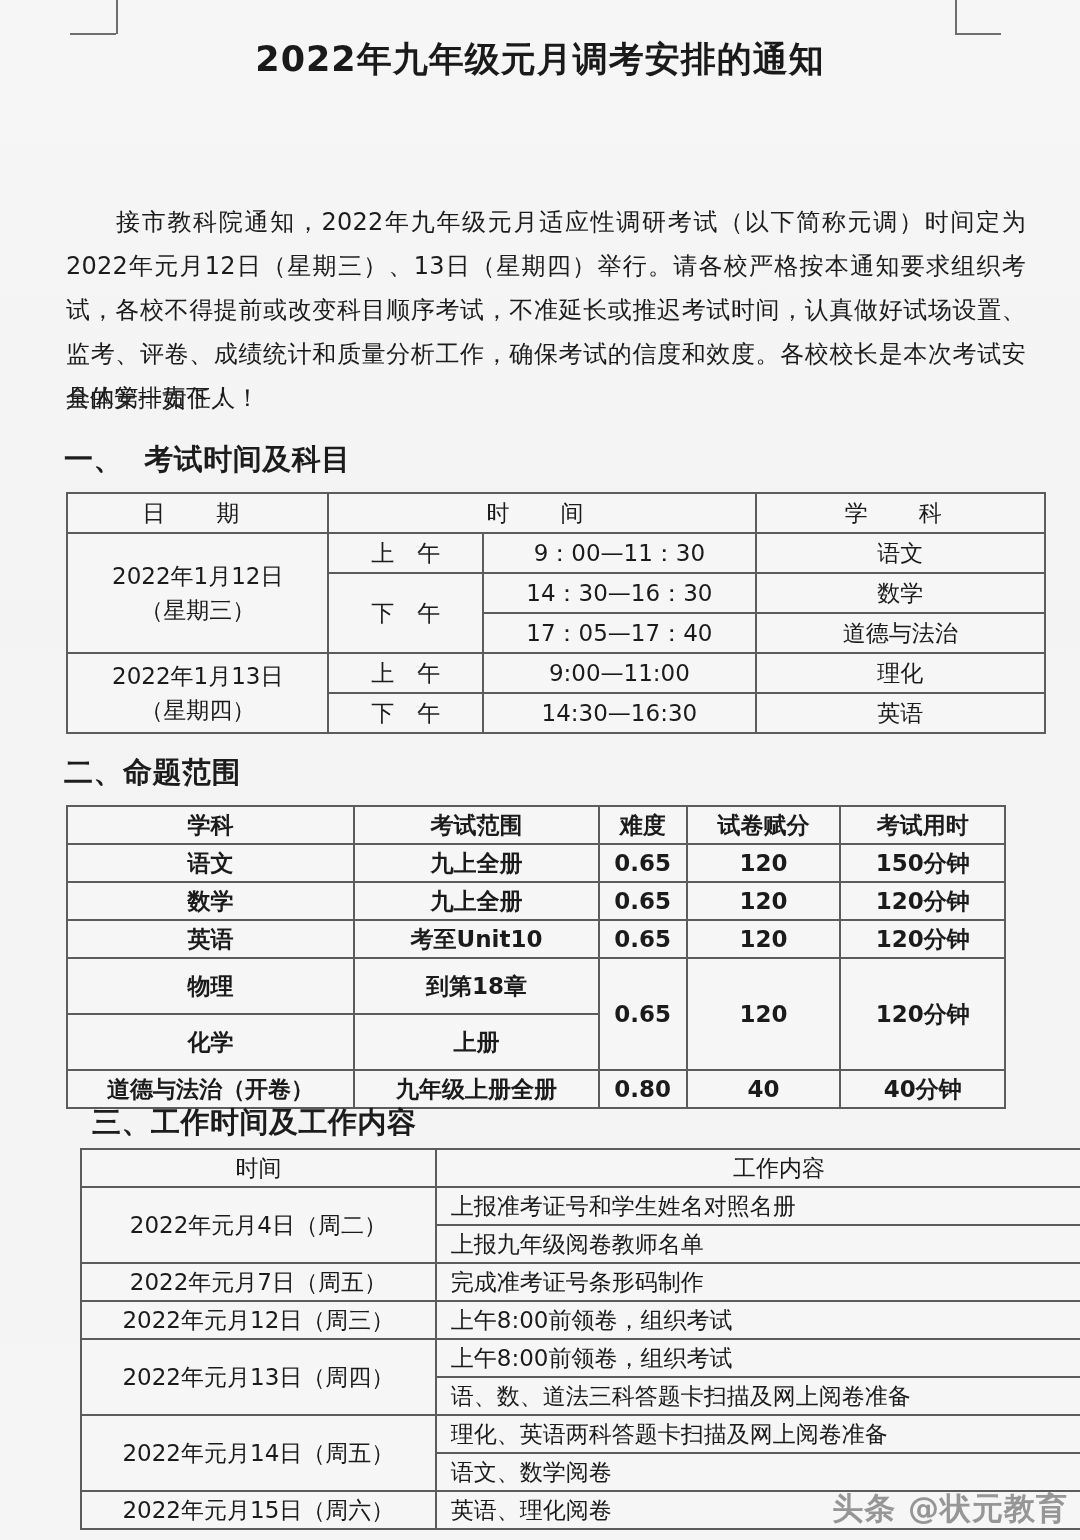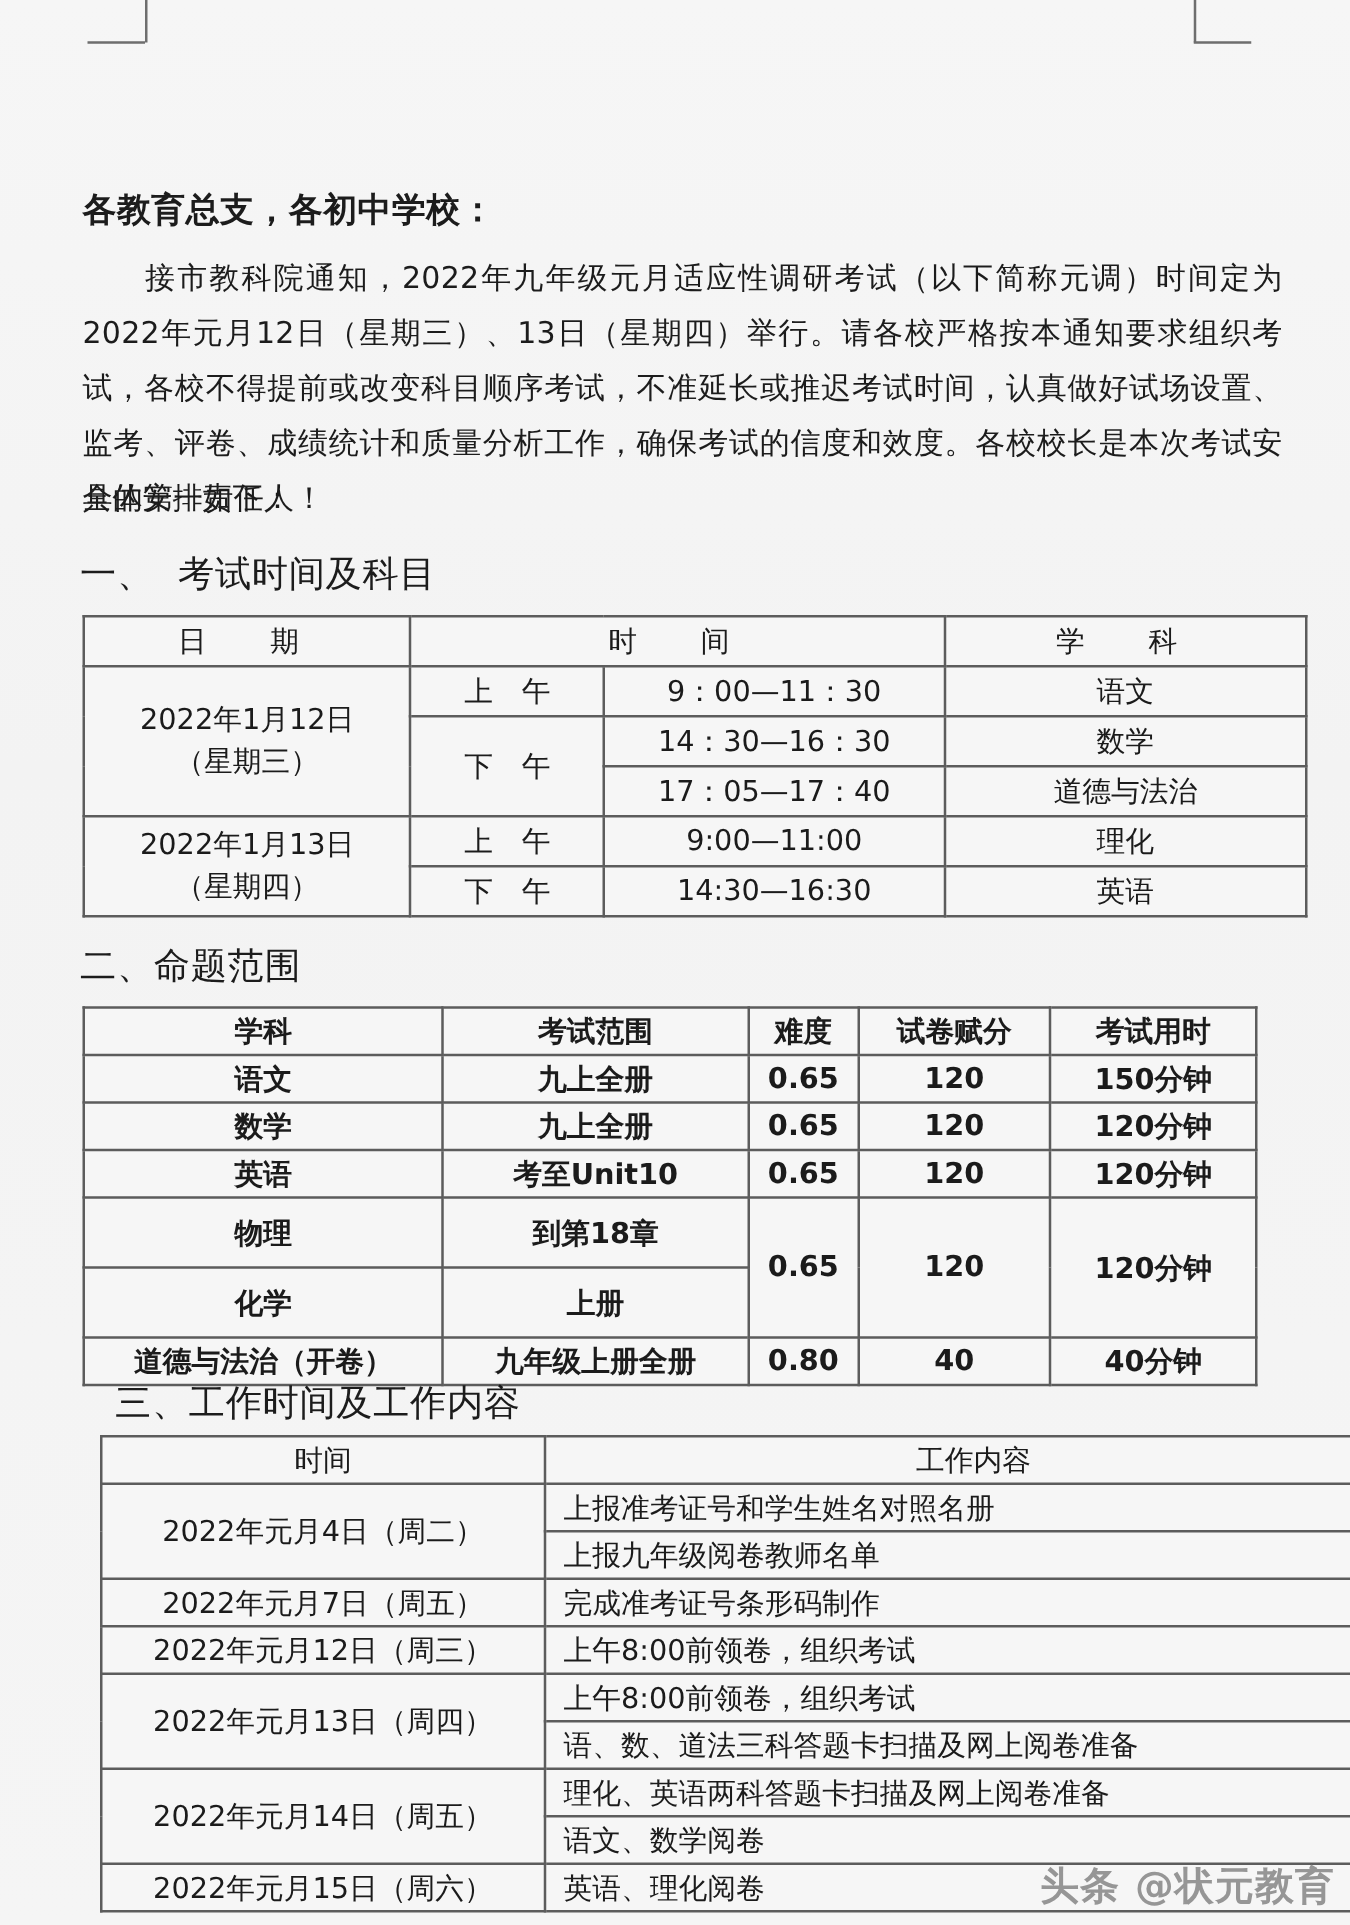--- a/index.html
+++ b/index.html
@@ -85,21 +85,21 @@
     top: 376px;
     font-size: 24px;
     line-height: 44px;
   }
 
   
   .section-heading {
     position: absolute;
     left: 64px;
     font-size: 29px;
-    font-weight: 400;
+    font-weight: 700;
     letter-spacing: 0.5px;
     white-space: pre;
   }
   #heading-1 { top: 440px; }
   #heading-2 { top: 753px; }
   #heading-3 { top: 1103px; margin-left: 28px; }
 
   
   table.doc-table {
     position: absolute;
@@ -154,22 +154,22 @@
 
   <div class="crop-mark" id="crop-tl">
     <div class="v"></div>
     <div class="h"></div>
   </div>
   <div class="crop-mark" id="crop-tr">
     <div class="v"></div>
     <div class="h"></div>
   </div>
 
-
-  <div id="salutation">各教育总支，各初中学校：</div>
+  <div id="doc-title">2022年九年级元月调考安排的通知</div>
+
   <div id="body-para">接市教科院通知，2022年九年级元月适应性调研考试（以下简称元调）时间定为2022年元月12日（星期三）、13日（星期四）举行。请各校严格按本通知要求组织考试，各校不得提前或改变科目顺序考试，不准延长或推迟考试时间，认真做好试场设置、监考、评卷、成绩统计和质量分析工作，确保考试的信度和效度。各校校长是本次考试安全的第一责任人！</div>
   <div id="body-tail">具体安排如下：</div>
 
   <div class="section-heading" id="heading-1">一、  考试时间及科目</div>
 
   <table class="doc-table" id="table-exam">
     <colgroup>
       <col style="width:262px">
       <col style="width:155px">
       <col style="width:273px">

